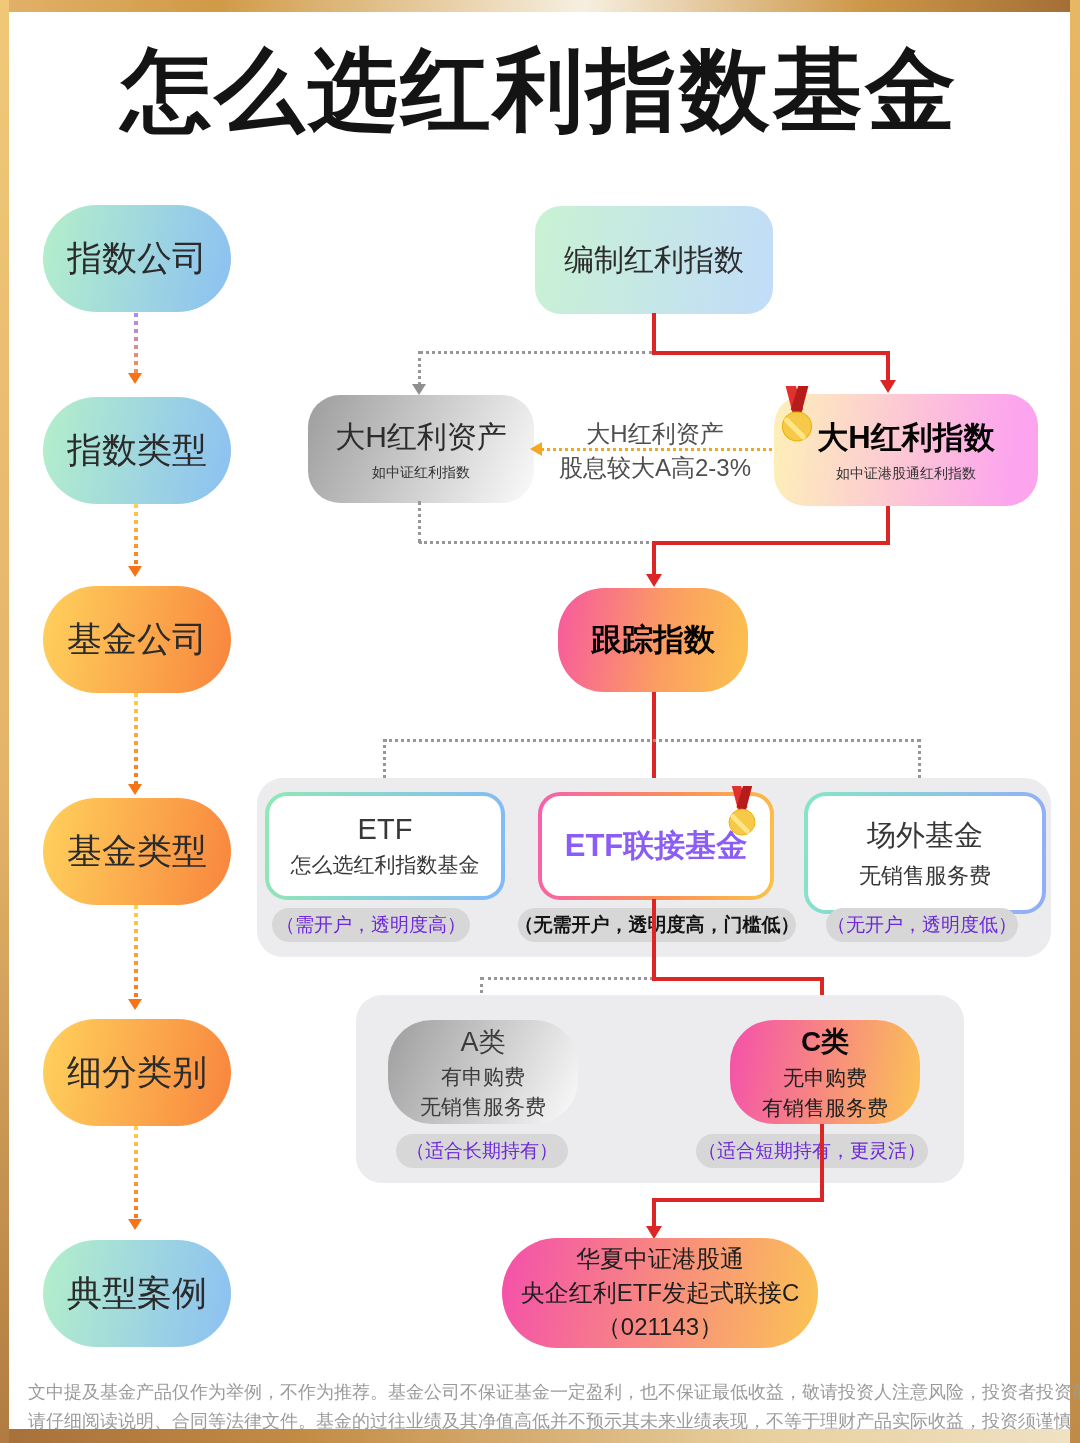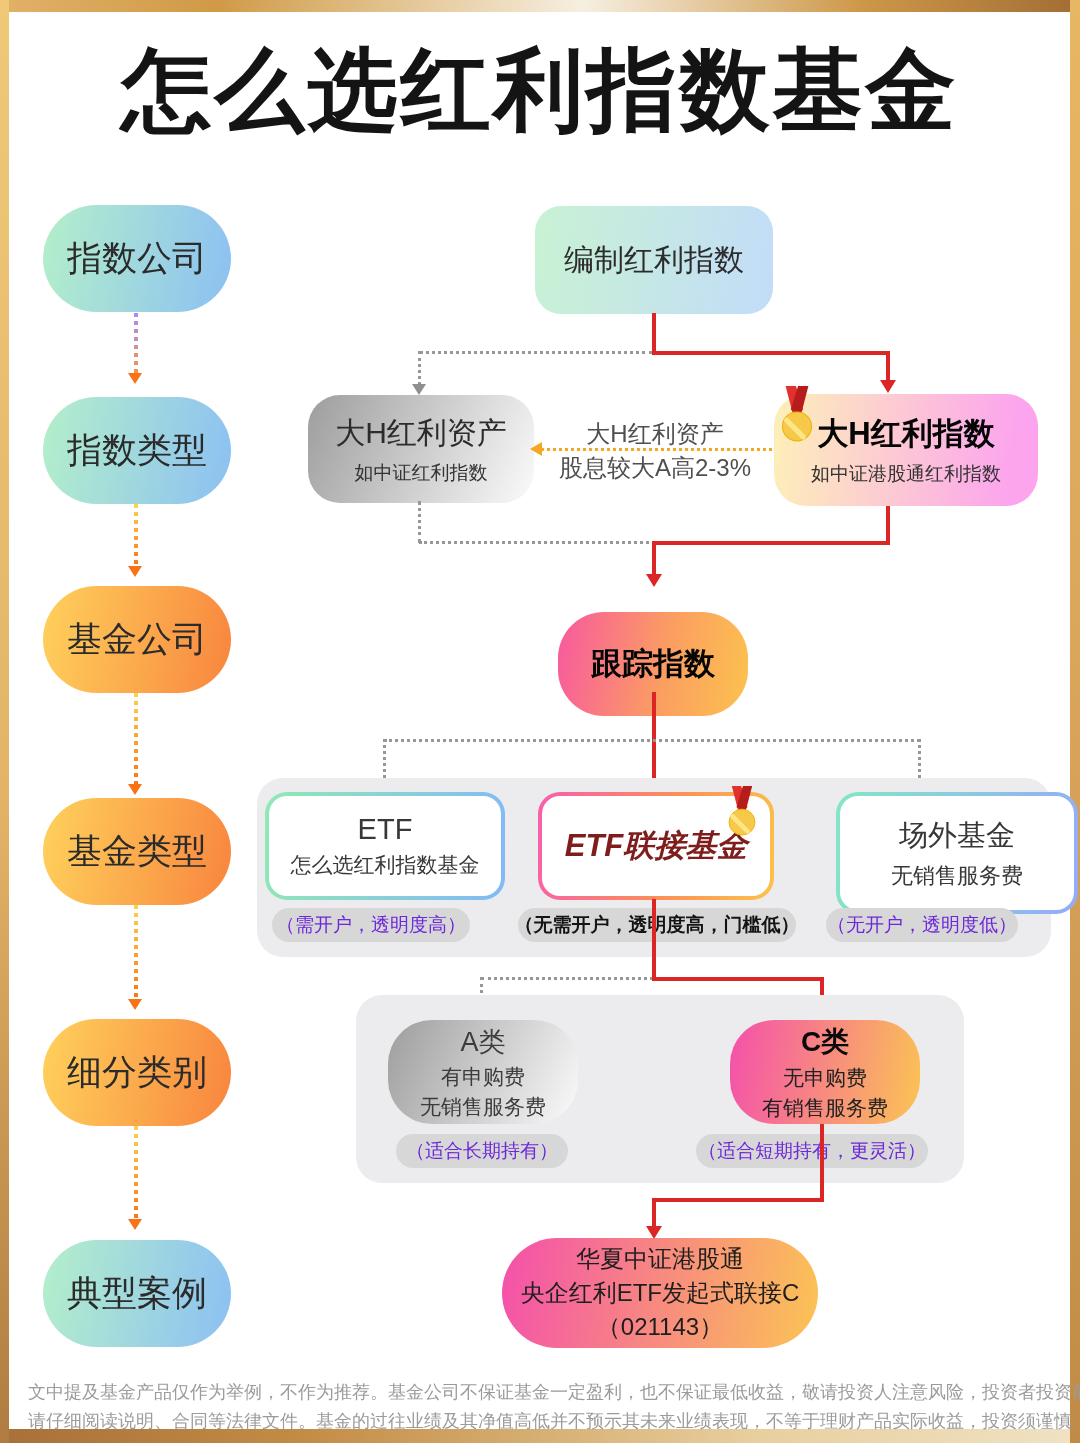--- a/index.html
+++ b/index.html
@@ -26,26 +26,26 @@
   
   .pill{position:absolute;left:43px;width:188px;height:107px;border-radius:54px;
     display:flex;align-items:center;justify-content:center;font-size:35px;color:#2b2b2b;}
   .g-greenblue{background:linear-gradient(100deg,#b4efca 0%,#8cc0f3 100%);}
   .g-orange{background:linear-gradient(100deg,#ffd15c 0%,#f8853e 100%);}
 
   
   .node{position:absolute;display:flex;flex-direction:column;align-items:center;justify-content:center;text-align:center;}
   .node .t1{font-size:30px;color:#2c2c2c;}
   .node .t1b{font-size:31px;font-weight:bold;color:#050505;}
-  .node .t2{font-size:19px;color:#333333;margin-top:6px;}
+  .node .t2{font-size:14px;color:#333333;margin-top:6px;}
 
   .g-compile{background:linear-gradient(100deg,#c9f2d3 0%,#c2dcf9 100%);}
   .g-gray{background:linear-gradient(115deg,#9d9d9d 0%,#fbfbfb 100%);}
   .g-yellowpink{background:linear-gradient(95deg,#fdf0b8 0%,#fca4ee 90%);}
-  .g-pinkorange{background:linear-gradient(100deg,#f7599f 0%,#fb9d62 55%,#fcc24e 100%);margin-top:24px;}
+  .g-pinkorange{background:linear-gradient(100deg,#f7599f 0%,#fb9d62 55%,#fcc24e 100%);}
   .g-pinkyellow{background:linear-gradient(100deg,#f450ab 0%,#fbc454 100%);}
 
   
   .gbox{position:absolute;padding:4px;border-radius:22px;box-sizing:border-box;}
   .gbox .inner{width:100%;height:100%;background:#ffffff;border-radius:18px;
     display:flex;flex-direction:column;align-items:center;justify-content:center;text-align:left;box-sizing:border-box;}
   .b-etf{background:linear-gradient(100deg,#90e9b4 0%,#82b9f8 100%);}
   .b-link{background:linear-gradient(100deg,#f75fae 0%,#fb8f57 55%,#fbc34a 100%);}
   .b-out{background:linear-gradient(100deg,#84e6c6 0%,#93acf9 100%);}
 
@@ -186,33 +186,33 @@
 
   <div class="gbox b-etf" style="left:265px;top:792px;width:240px;height:108px;">
     <div class="inner">
       <span style="font-size:29px;color:#383838;">ETF</span>
       <span style="font-size:21px;color:#383838;margin-top:5px;">怎么选红利指数基金</span>
     </div>
   </div>
 
   <div class="gbox b-link" style="left:538px;top:792px;width:236px;height:108px;">
     <div class="inner">
-      <span style="font-size:31px;font-weight:bold;color:#7f1d1d;font-style:italic;">ETF联接基金</span>
+      <span style="font-size:31px;font-weight:bold;color:#8b5cf6;">ETF联接基金</span>
     </div>
   </div>
   <div class="medal" style="left:723px;top:786px;">
     <svg width="38" height="50" viewBox="0 0 40 54">
       <polygon points="9,0 19,0 26,23 16,27" fill="#e0312e"></polygon>
       <polygon points="31,0 21,0 14,23 24,27" fill="#b71c1c"></polygon>
       <circle cx="20" cy="39" r="14" fill="#f7c948" stroke="#eab308" stroke-width="1"></circle>
       <path d="M10 33 L26 49" stroke="#fde68a" stroke-width="5" stroke-linecap="round" fill="none"></path>
     </svg>
   </div>
 
-  <div class="gbox b-out" style="left:836px;top:792px;width:242px;height:122px;">
+  <div class="gbox b-out" style="left:804px;top:792px;width:242px;height:122px;">
     <div class="inner">
       <span style="font-size:29px;color:#383838;">场外基金</span>
       <span style="font-size:22px;color:#383838;margin-top:5px;">无销售服务费</span>
     </div>
   </div>
 
   <div class="subpill" style="left:272px;top:908px;width:198px;">（需开户，透明度高）</div>
   <div class="subpill bold" style="left:518px;top:908px;width:278px;">（无需开户，透明度高，门槛低）</div>
   <div class="subpill" style="left:826px;top:908px;width:192px;">（无开户，透明度低）</div>
 

